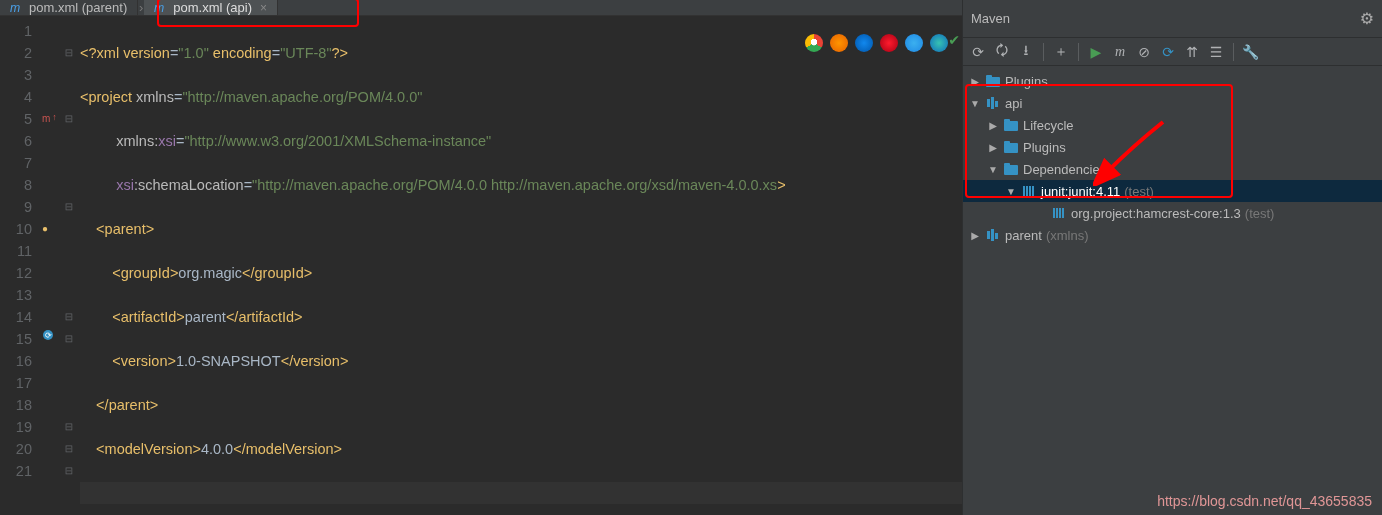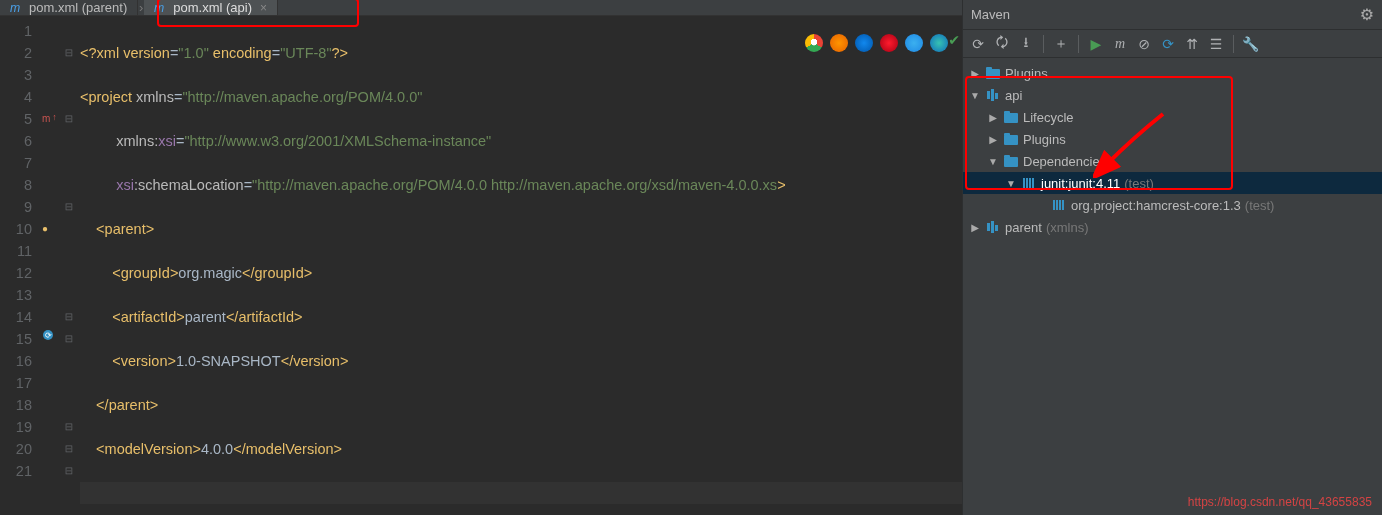--- a/index.html
+++ b/index.html
@@ -22,35 +22,35 @@
 .code { flex:1; white-space:pre; color:#a9b7c6; padding-left:4px; position:relative; }
 .str { color:#6a8759; }
 .tagc { color:#e8bf6a; }
 .attr{ color:#bababa; }
 .testkw{ color:#9876aa; }
 .caret-line { background:#323232; }
 .browser-icons { position:absolute; top:34px; right:14px; display:flex; gap:7px; z-index:5; }
 .bicon { width:18px; height:18px; border-radius:4px; display:flex; align-items:center; justify-content:center; }
 .check { position:absolute; top:32px; right:2px; color:#499c54; font-size:14px; }
 .maven-pane { width:420px; background:#3c3f41; display:flex; flex-direction:column; border-left:1px solid #2d2f30; position:relative; }
-.mv-head { height:30px; display:flex; align-items:center; justify-content:space-between; padding:8px 8px; background:#3c3f41; border-bottom:1px solid #2d2f30; }
+.mv-head { height:38px; display:flex; align-items:center; justify-content:space-between; padding:8px 8px; background:#3c3f41; border-bottom:1px solid #2d2f30; }
 .mv-title { color:#bbb; }
 .gear { color:#aaa; font-size:16px; }
 .mv-toolbar { height:28px; display:flex; align-items:center; padding:0 6px; gap:6px; background:#3c3f41; border-bottom:1px solid #2d2f30; color:#afb1b3; }
 .mv-toolbar .tb { width:18px; height:18px; display:flex; align-items:center; justify-content:center; font-size:14px; color:#afb1b3; }
 .mv-toolbar .sep { width:1px; height:18px; background:#5a5d5f; margin:0 2px; }
 .mv-tree { flex:1; padding:4px 0; position:relative; font-size:13px; overflow:hidden; }
 .node { display:flex; align-items:center; height:22px; padding-left:4px; color:#bbb; cursor:pointer; white-space:nowrap; }
 .node .arrow { width:12px; display:inline-flex; justify-content:center; color:#aaa; font-size:10px; }
 .node .nicon { width:16px; height:16px; margin:0 4px; display:inline-flex; align-items:center; justify-content:center; }
 .node.sel { background:#0d293e; color:#fff; }
 .node .scope { color:#787878; margin-left:4px; }
 .hl-box { position:absolute; border:2px solid #ff0000; border-radius:4px; pointer-events:none; }
 .red-arrow { position:absolute; pointer-events:none; z-index:15; }
-.watermark { position:absolute; bottom:6px; right:10px; color:#ef4444; font-size:12px; opacity:0.85; }
+.watermark { position:absolute; bottom:6px; right:10px; color:#fca5a5; font-size:14px; opacity:0.85; }
 svg { display:block; }
 </style>
 </head>
 <body>
 
 <div class="root">
 
   <div class="editor-pane">
     <div class="tab-row">
       <div class="tab">

